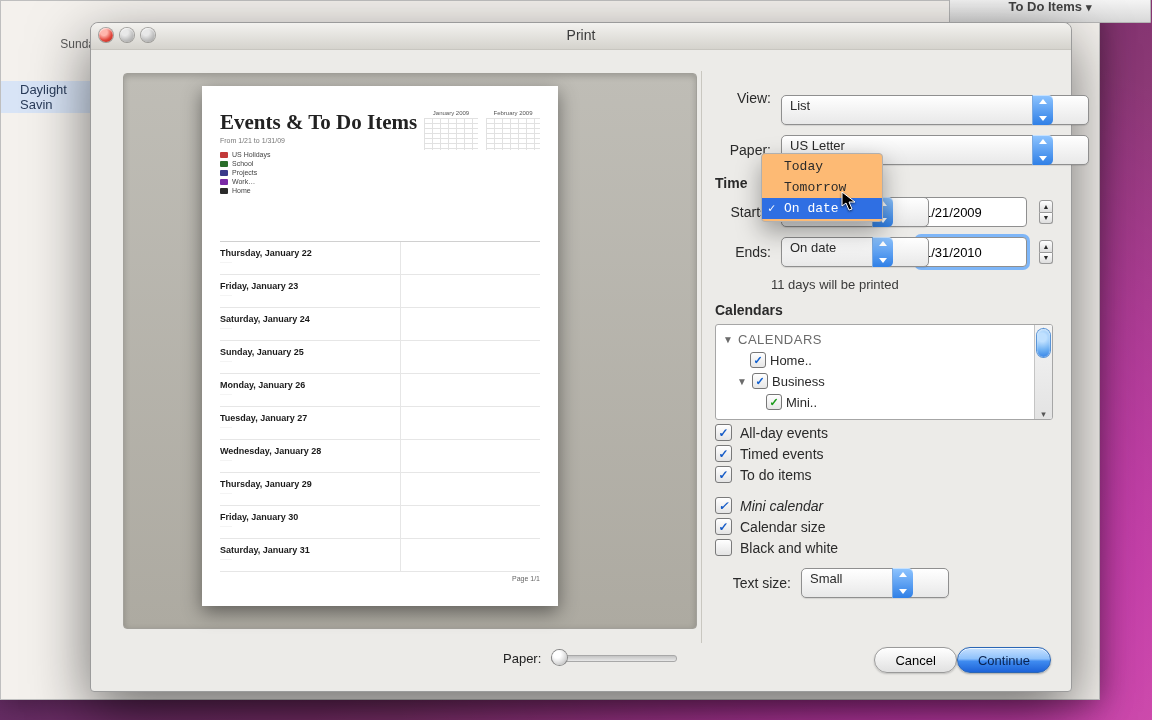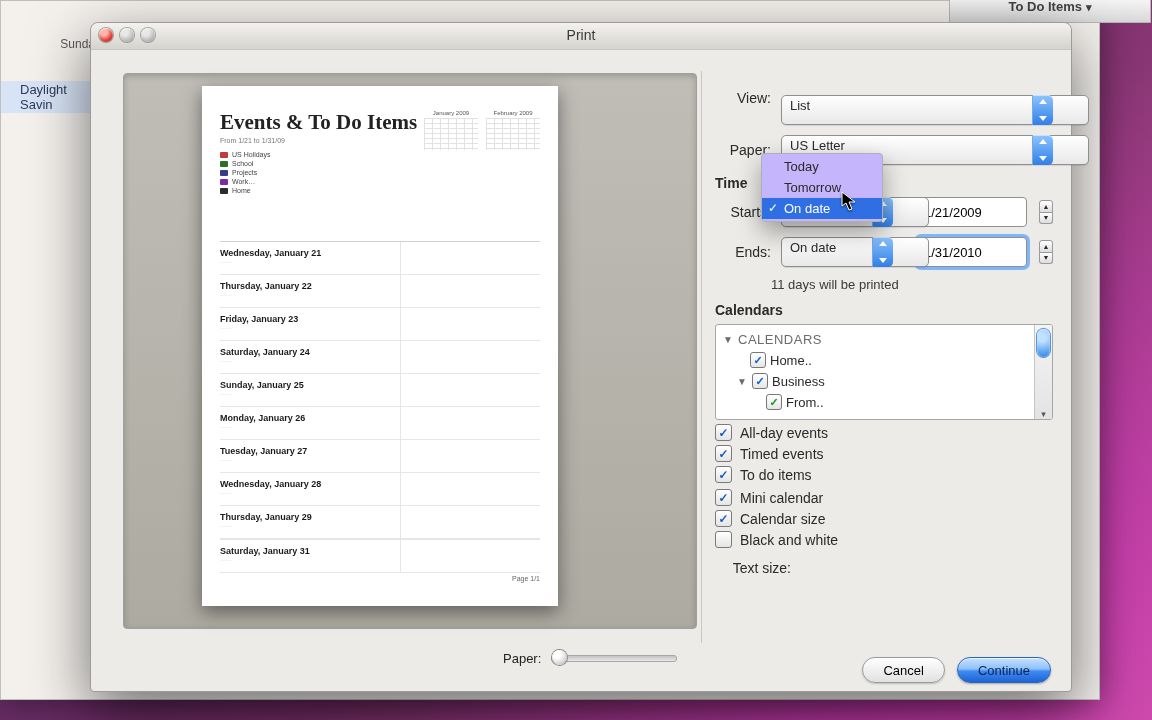--- a/index.html
+++ b/index.html
@@ -117,25 +117,25 @@
   .footer { position:absolute; left:0; right:0; bottom:8px; height:42px;}
   .zoom { position:absolute; left:412px; top:10px; display:flex; align-items:center; gap:10px;}
   .slider { position:relative; width:124px; height:5px; background:linear-gradient(#c4c4c4,#e8e8e8); border:1px solid #a8a8a8; border-radius:3px;}
   .slider .knob{ position:absolute; top:-6px; left:0; width:15px;height:15px;border-radius:50%;
     background:radial-gradient(circle at 35% 30%, #fff 0 25%, #dcdcdc 60%, #a8a8a8 100%); box-shadow:0 0 0 1px #888;}
   .btn { height:26px; padding:0 20px; border-radius:13px; border:1px solid #9a9a9a; font-size:13px;
          background:linear-gradient(#ffffff,#e1e1e1); box-shadow:inset 0 1px 0 #fff, 0 1px 2px rgba(0,0,0,.2);}
   .btn.primary { border-color:#2b66b5;
     background:linear-gradient(#c7e1ff 0%, #8ec1fb 45%, #3f8bf0 55%, #1d63d8 100%); color:#0a2350; font-weight:500;
     box-shadow:inset 0 1px 0 rgba(255,255,255,.7), 0 1px 2px rgba(0,0,0,.3);}
-  .buttons { position:absolute; right:20px; top:16px; display:flex; gap:12px;}
-
-  
-  .popup { position:absolute; width:120px; background:#c4b5fd; border:1px solid #b0b0b0; border-radius:4px;
-    box-shadow:0 10px 24px rgba(0,0,0,.35); padding:2px 0; z-index:50;}
+  .buttons { position:absolute; right:20px; top:6px; display:flex; gap:0;}
+
+  
+  .popup { position:absolute; width:120px; background:#fdba74; border:1px solid #b0b0b0; border-radius:4px;
+    box-shadow:0 10px 24px rgba(0,0,0,.35); padding:2px 0; z-index:50;font-family:Liberation Mono, monospace;}
   .popup .item { padding:3px 10px 3px 22px; position:relative; font-size:13px;}
   .popup .item.sel { background:#2f6fe3; color:#fff;}
   .popup .item.sel .check{ color:#fff;}
   .popup .item .check{ position:absolute; left:6px; top:3px; font-size:12px;}
   .cursor { position:absolute; width:18px; height:22px; z-index:60; pointer-events:none;}
   .cursor svg{width:18px;height:22px; filter:drop-shadow(0 1px 1px rgba(0,0,0,.6));}
 
 </style>
 </head>
 <body>
@@ -200,27 +200,20 @@
                   <span>Work…</span>
                 </div>
                 <div class="row">
                   <span class="sw" style="background: rgb(42, 42, 42);"></span>
                   <span>Home</span>
                 </div>
               </div>
             <div class="doc-list" id="preview-rows">
                 <div class="doc-row">
                   <div class="c1">
-                    <div class="date">Wednesday, January 21</div>
-                    <div class="sub">······</div>
-                  </div>
-                  <div class="c2"></div>
-                </div>
-                <div class="doc-row">
-                  <div class="c1">
                     <div class="date">Thursday, January 22</div>
                     <div class="sub">······</div>
                   </div>
                   <div class="c2"></div>
                 </div>
                 <div class="doc-row">
                   <div class="c1">
                     <div class="date">Friday, January 23</div>
                     <div class="sub">······</div>
                   </div>
@@ -262,20 +255,24 @@
                   <div class="c2"></div>
                 </div>
                 <div class="doc-row">
                   <div class="c1">
                     <div class="date">Thursday, January 29</div>
                     <div class="sub">······</div>
                   </div>
                   <div class="c2"></div>
                 </div>
                 <div class="doc-row">
+                  <div class="c1">
+                    <div class="date">Friday, January 30</div>
+                    <div class="sub">······</div>
+                  </div>
                   <div class="c2"></div>
                 </div>
                 <div class="doc-row">
                   <div class="c1">
                     <div class="date">Saturday, January 31</div>
                     <div class="sub">······</div>
                   </div>
                   <div class="c2"></div>
                 </div>
               </div>
@@ -364,21 +361,21 @@
               <span class="chk checked"></span>
               <span>Home..</span>
             </div>
             <div class="tree-row" style="padding-left:14px;">
               <span class="disc">▼</span>
               <span class="chk checked"></span>
               <span>Business</span>
             </div>
             <div class="tree-row" style="padding-left:44px;">
               <span class="chk checked green"></span>
-              <span>From..</span>
+              <span>Mini..</span>
             </div>
           </div>
           <div class="scroll">
             <div class="arrow up">▴</div>
             <div class="thumb"></div>
             <div class="arrow down">▾</div>
           </div>
         </div>
 
         <div class="opts" id="options-list">
@@ -387,36 +384,42 @@
               <span>All-day events</span>
             </div>
             <div class="opt">
               <span class="chkbox checked"></span>
               <span>Timed events</span>
             </div>
             <div class="opt">
               <span class="chkbox checked"></span>
               <span>To do items</span>
             </div>
-            <div class="opt" style="margin-top: 6px;">
+            <div class="opt" style="margin-top: 14px; font-style: italic;">
               <span class="chkbox checked"></span>
               <span>Mini calendar</span>
             </div>
             <div class="opt">
               <span class="chkbox checked"></span>
               <span>Calendar size</span>
             </div>
             <div class="opt">
               <span class="chkbox"></span>
               <span>Black and white</span>
             </div>
           </div>
 
         <div class="frow" style="margin-top:12px;">
           <div style="width:76px; text-align:right;">Text size:</div>
+          <div class="select-wrap" style="width:112px;">
+            <div class="aqua-select" style="width:100%;">
+              <span>Small</span>
+            </div>
+              <div class="endcap"></div>
+          </div>
         </div>
       </div>
 
       <div class="footer">
         <div class="zoom">
           <span>Paper:</span>
           <div class="slider">
               <div class="knob"></div>
             </div>
         </div>

